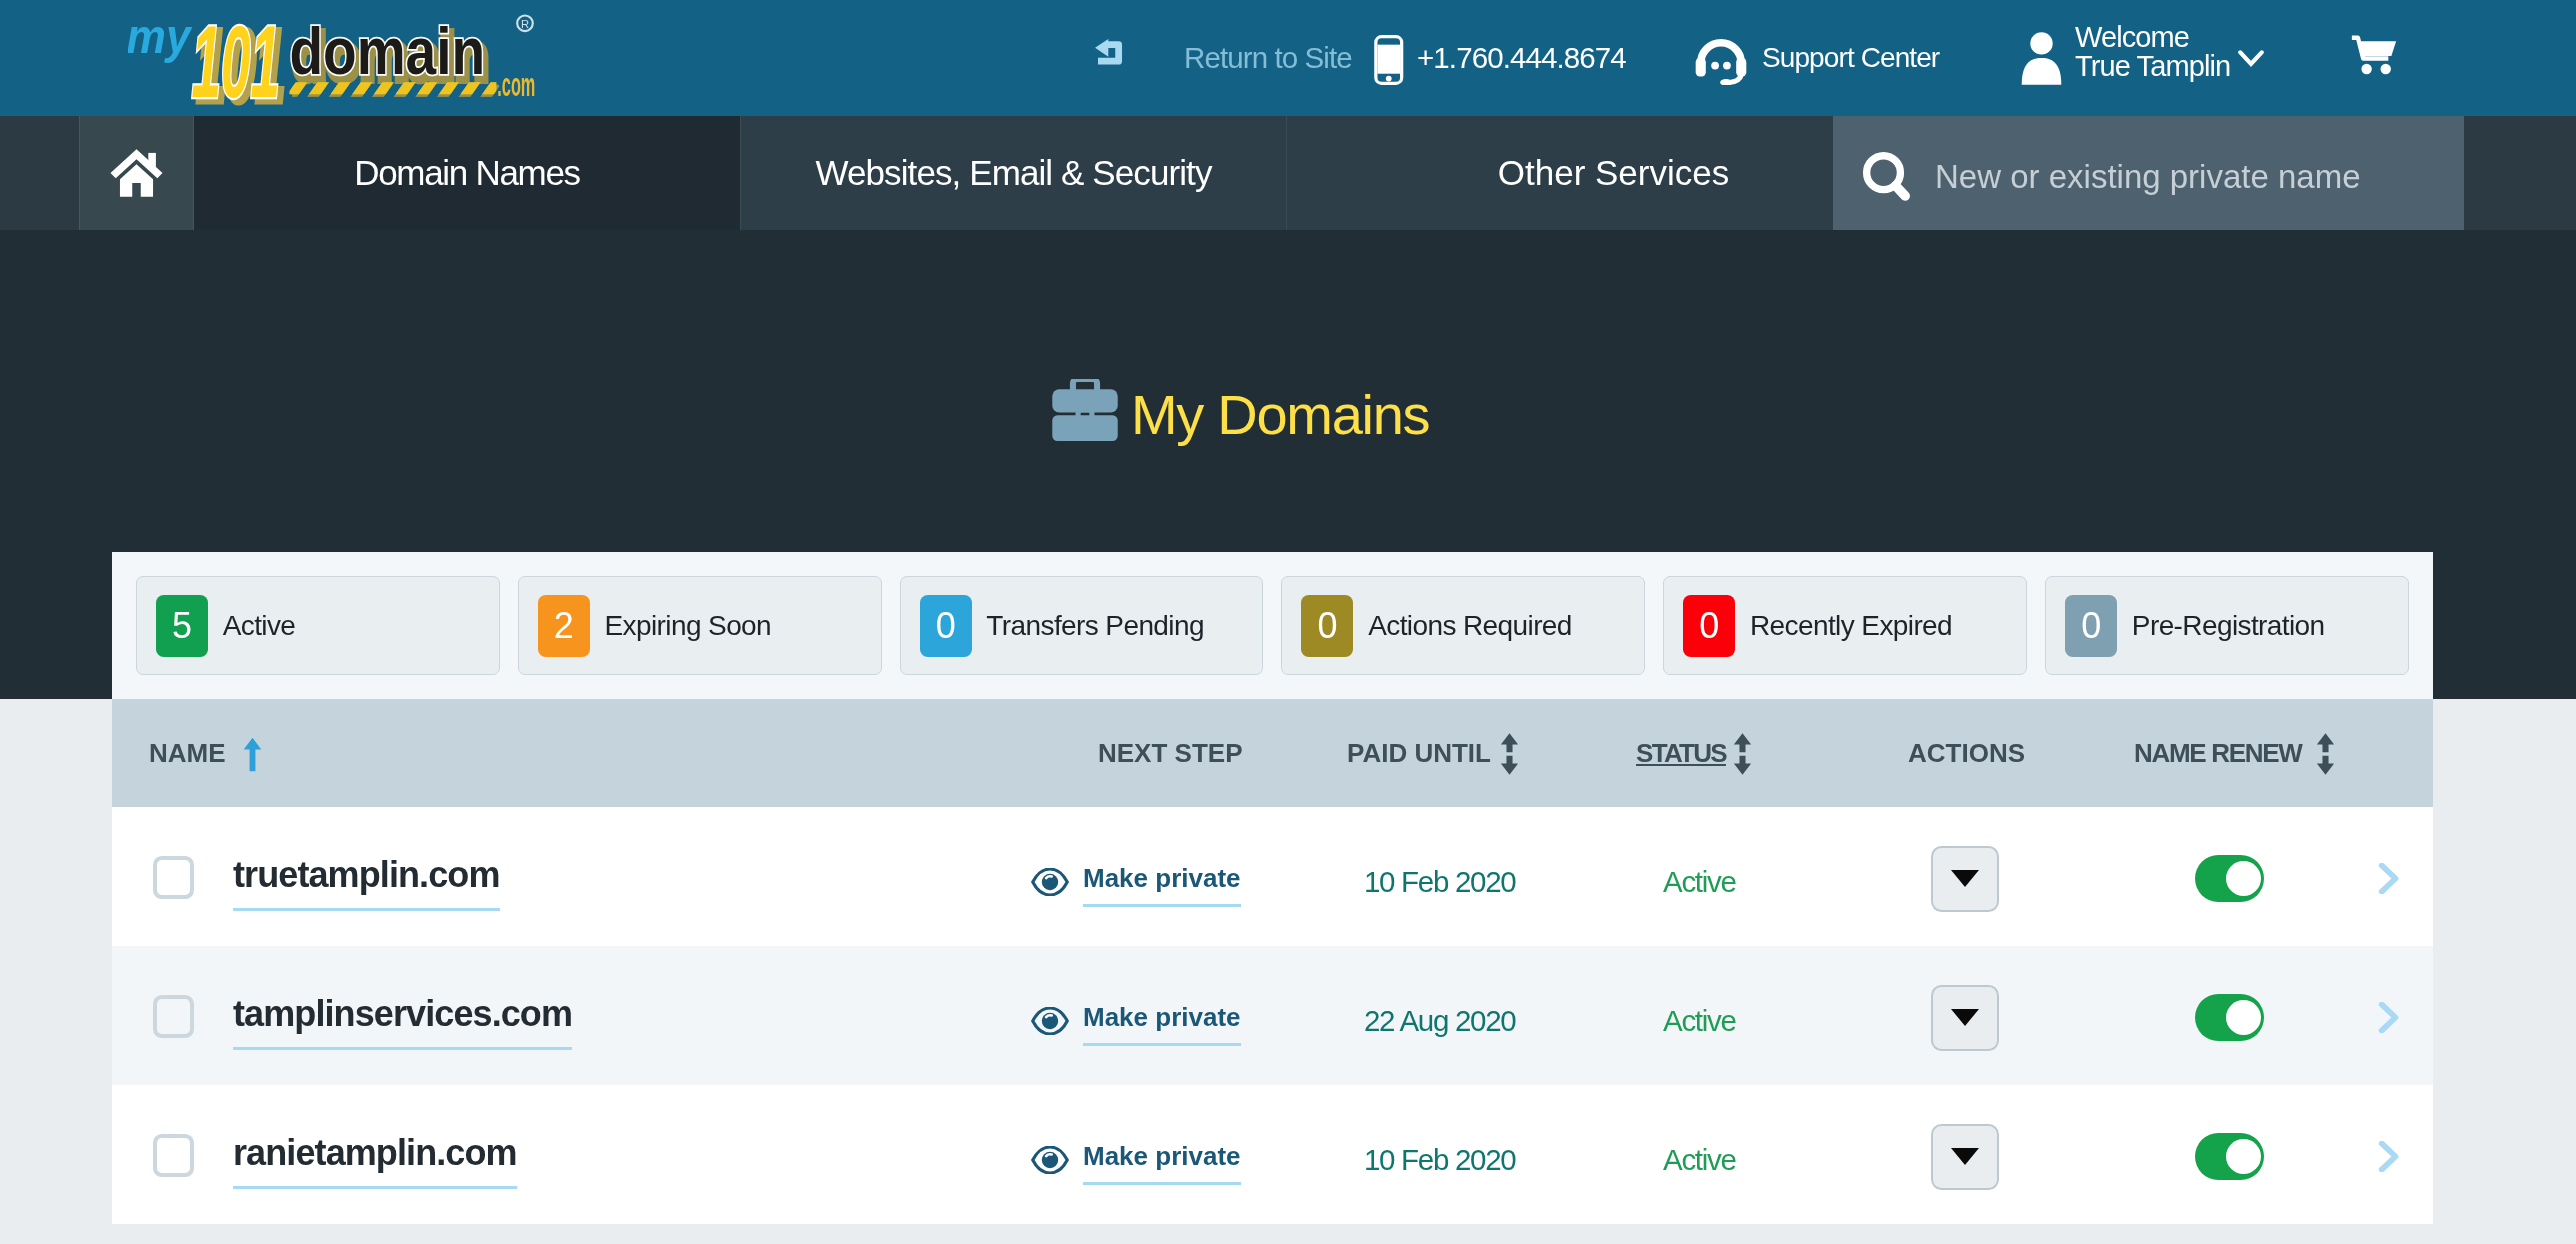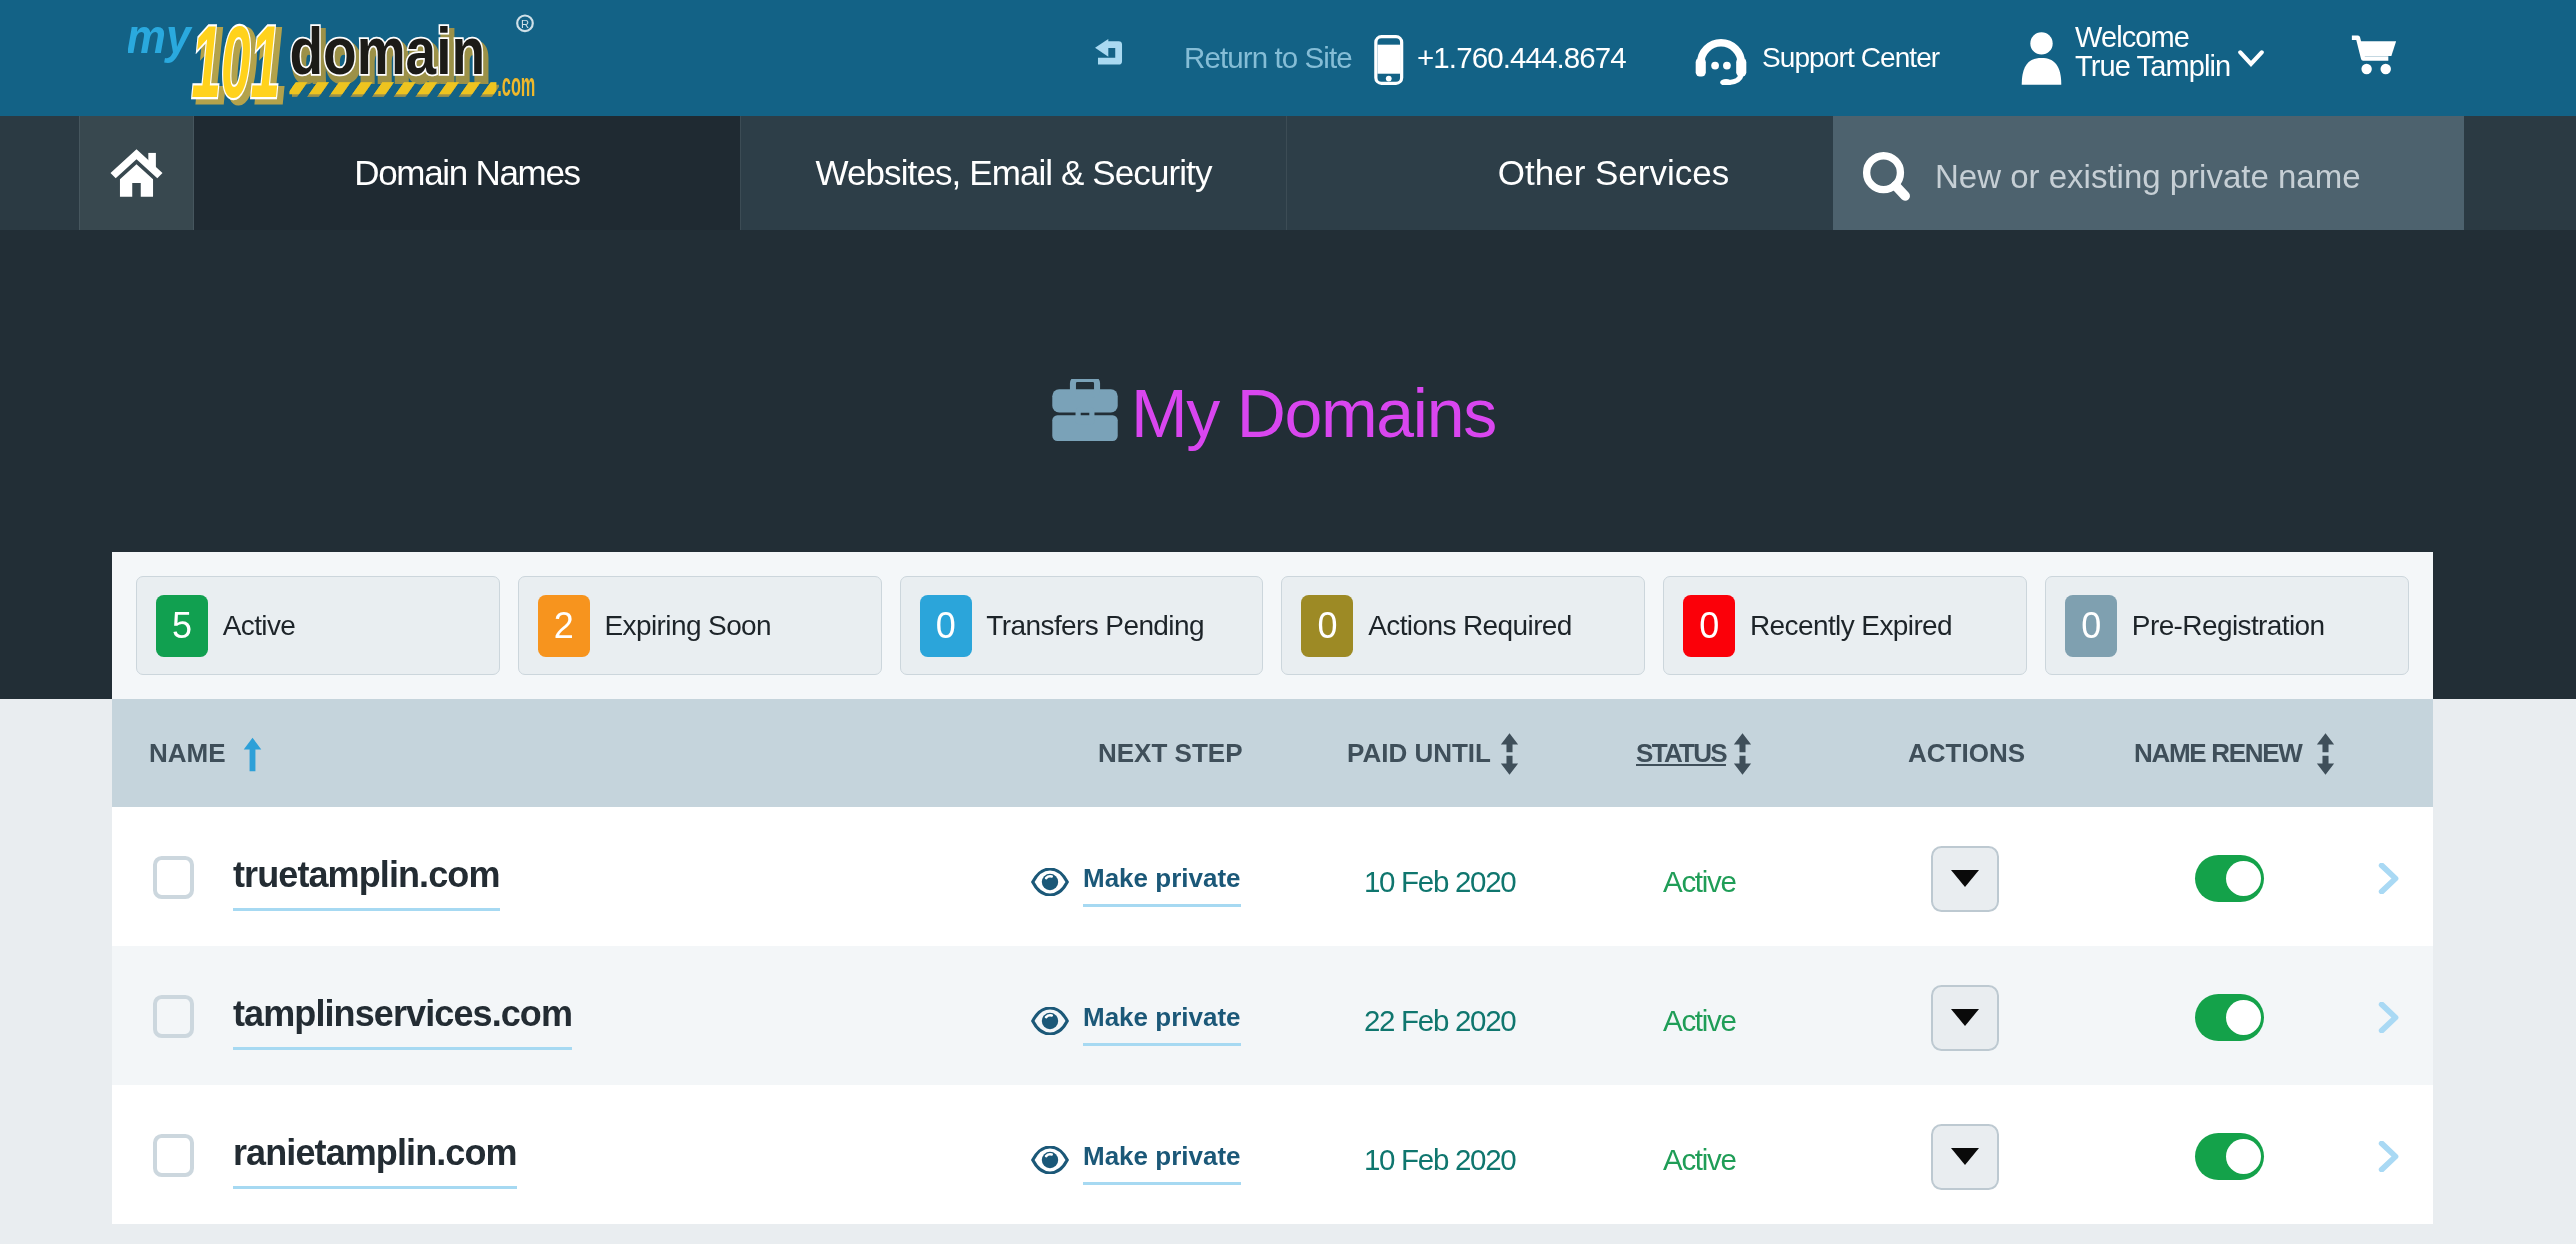--- a/index.html
+++ b/index.html
@@ -18,21 +18,21 @@
 .seg { position:absolute; top:0; height:114px; display:flex; align-items:center; justify-content:center;
   color:#fff; font-size:35px; letter-spacing:-1.3px; }
 .seg-home { left:79px; width:114px; background:#38484f; border-left:1.7px solid #46565e; }
 .seg-active { left:193px; width:547px; background:#1f2a32; border-left:1.7px solid #46565e; }
 .seg-tab1 { left:740px; width:546px; background:#2d3e48; border-left:1.7px solid #3c4c55; }
 .seg-tab2 { left:1286px; width:654px; background:#2d3e48; border-left:1.7px solid #3c4c55; }
 .seg-search { left:1833px; width:631px; background:#4d626e; }
 
 
 .hero { position:absolute; left:0; top:230px; width:2576px; height:469px; background:#222e36; }
-.herotitle { position:absolute; left:1131px; top:144px; color:#d946ef; font-size:68px; letter-spacing:-1.3px; }
+.herotitle { position:absolute; left:1131px; top:152px; color:#fde047; font-size:56px; letter-spacing:-1.3px; }
 
 
 .container { position:absolute; left:112px; top:552px; width:2321px; background:#f4f7f9; }
 .cards { position:relative; height:147px; padding:24px; display:flex; gap:18px; }
 .card { flex:1; background:#e9eef1; border:1.7px solid #ccd6dc; border-radius:7px;
   display:flex; align-items:center; padding-left:19px; }
 .badge { width:52px; height:62px; border-radius:7.8px; color:#fff; font-size:36px;
   display:flex; align-items:center; justify-content:center; }
 .cardlbl { font-size:28px; letter-spacing:-0.6px; color:#1d2429; margin-left:14.7px; }
 
@@ -243,21 +243,21 @@
   </div>
   <div class="row alt">
     <div class="cb"></div>
     <div class="dom">tamplinservices.com</div>
     <svg class="eye" viewBox="0 0 44 32">
       <path d="M2 16 C8 4.5 15 1 22 1 C29 1 36 4.5 42 16 C36 27.5 29 31 22 31 C15 31 8 27.5 2 16 Z" fill="none" stroke="#1b5878" stroke-width="3.6"></path>
       <circle cx="22" cy="16" r="9.5" fill="#1b5878"></circle>
       <path d="M17.5 11.5 A6.5 6.5 0 0 1 24 9.6" fill="none" stroke="#fff" stroke-width="3" stroke-linecap="round"></path>
     </svg>
     <div class="mp">Make private</div>
-    <div class="dt">22 Feb 2020</div>
+    <div class="dt">22 Aug 2020</div>
     <div class="st">Active</div>
     <div class="dd">
         <div class="caret"></div>
       </div>
     <div class="tog">
         <div class="knob"></div>
       </div>
     <svg class="chev" viewBox="0 0 26 38">
       <path d="M4 3 L21 19 L4 35" fill="none" stroke="#a9d9f4" stroke-width="7" stroke-linecap="round" stroke-linejoin="round"></path>
     </svg>

